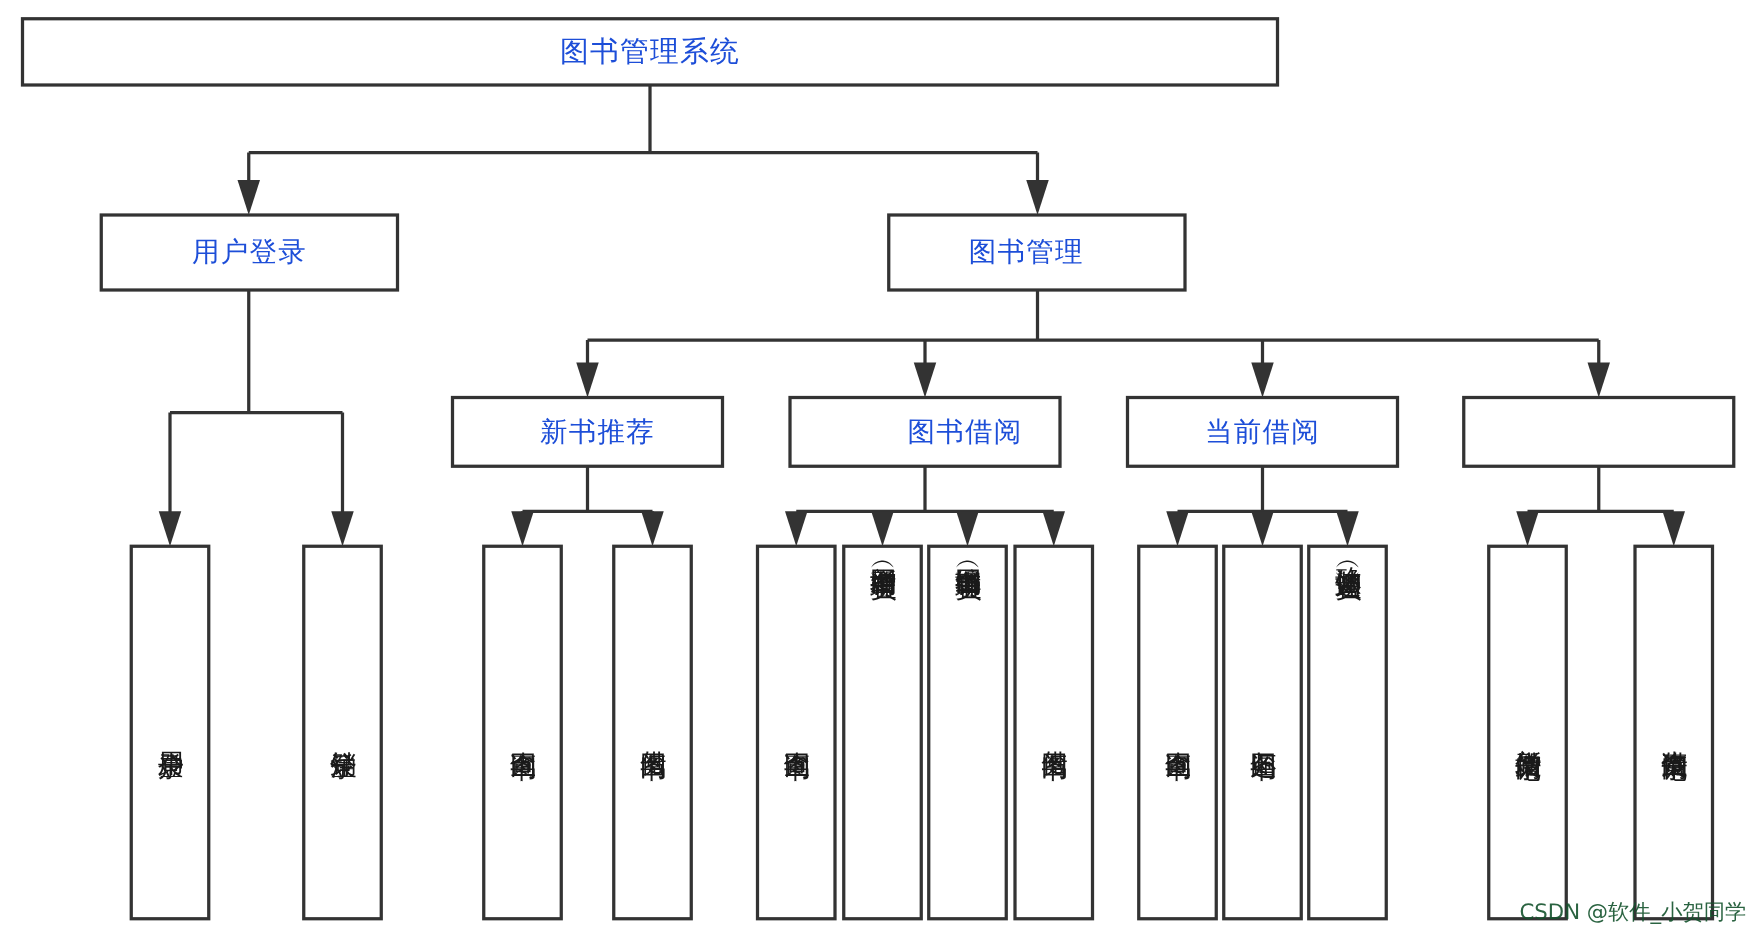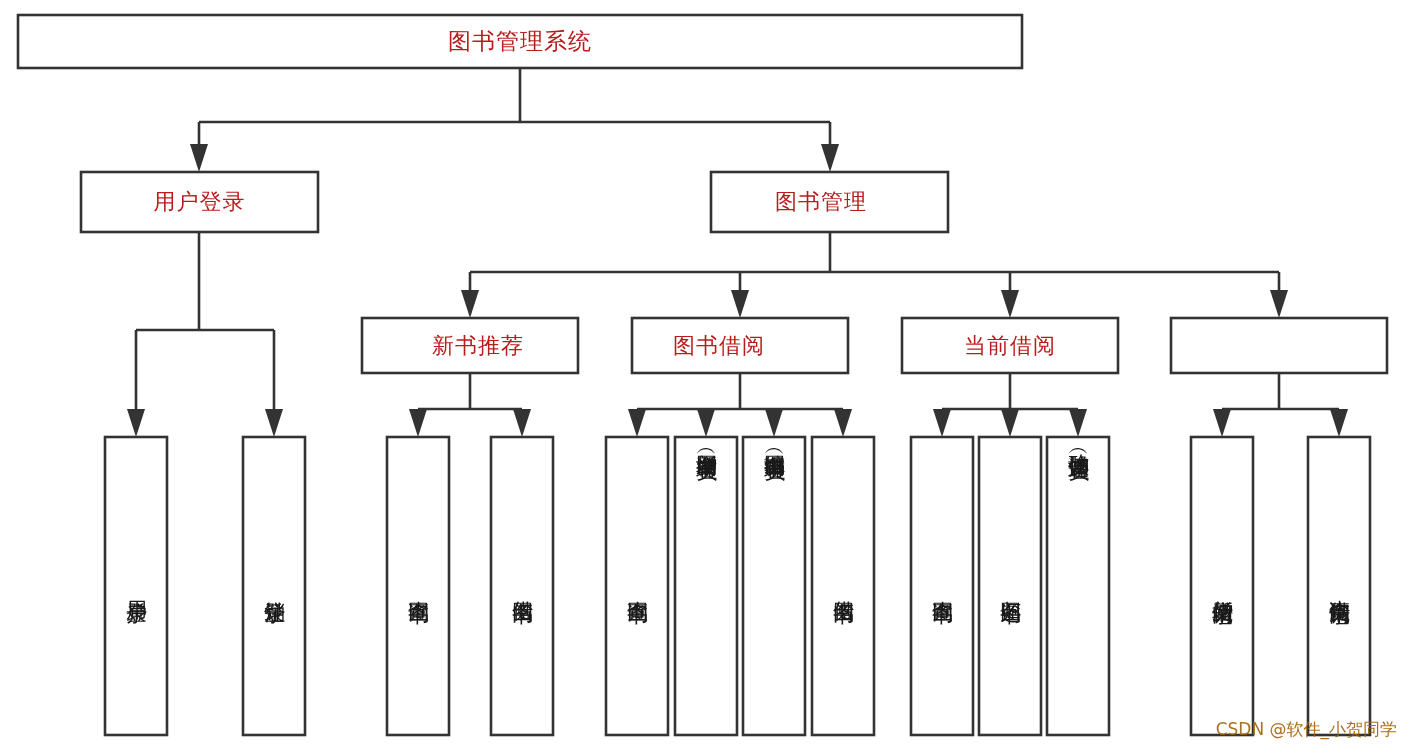--- a/index.html
+++ b/index.html
@@ -62,34 +62,34 @@
   .hlabel-wrap {
     position: absolute;
     display: flex;
     align-items: center;
     justify-content: center;
     pointer-events: none;
   }
   .hlabel-text {
     font-family: "DejaVu Sans", "Liberation Sans", sans-serif;
     font-size: 22px;
-    color: #b91c1c;
+    color: #1d4ed8;
     white-space: nowrap;
     letter-spacing: 1px;
   }
   .title-text {
     font-size: 23px;
   }
   #watermark {
     position: absolute;
     right: 8px;
     bottom: 6px;
     font-family: "DejaVu Sans", "Liberation Sans", sans-serif;
     font-size: 17px;
-    color: #a16207;
+    color: #14532d;
     white-space: nowrap;
     pointer-events: none;
     opacity: 0.9;
     text-align: right;
   }
 </style>
 </head>
 <body>
 
 <div id="diagram-root">
@@ -200,21 +200,21 @@
   <div class="hlabel-wrap" style="left:81px; top:172px; width:237px; height:60px;">
     <span class="hlabel-text">用户登录</span>
   </div>
   <div class="hlabel-wrap" style="left:711px; top:172px; width:220px; height:60px;">
     <span class="hlabel-text">图书管理</span>
   </div>
 
   <div class="hlabel-wrap" style="left:362px; top:318px; width:232px; height:55px;">
     <span class="hlabel-text">新书推荐</span>
   </div>
-  <div class="hlabel-wrap" style="left:611px; top:318px; width:216px; height:55px;">
+  <div class="hlabel-wrap" style="left:664px; top:318px; width:216px; height:55px;">
     <span class="hlabel-text">图书借阅</span>
   </div>
   <div class="hlabel-wrap" style="left:902px; top:318px; width:216px; height:55px;">
     <span class="hlabel-text">当前借阅</span>
   </div>
 
   <div class="vlabel-wrap" style="left:105px; top:437px; width:62px; height:298px;">
     <span class="vlabel-text">用户登录</span>
   </div>
   <div class="vlabel-wrap" style="left:243px; top:437px; width:62px; height:298px;">

